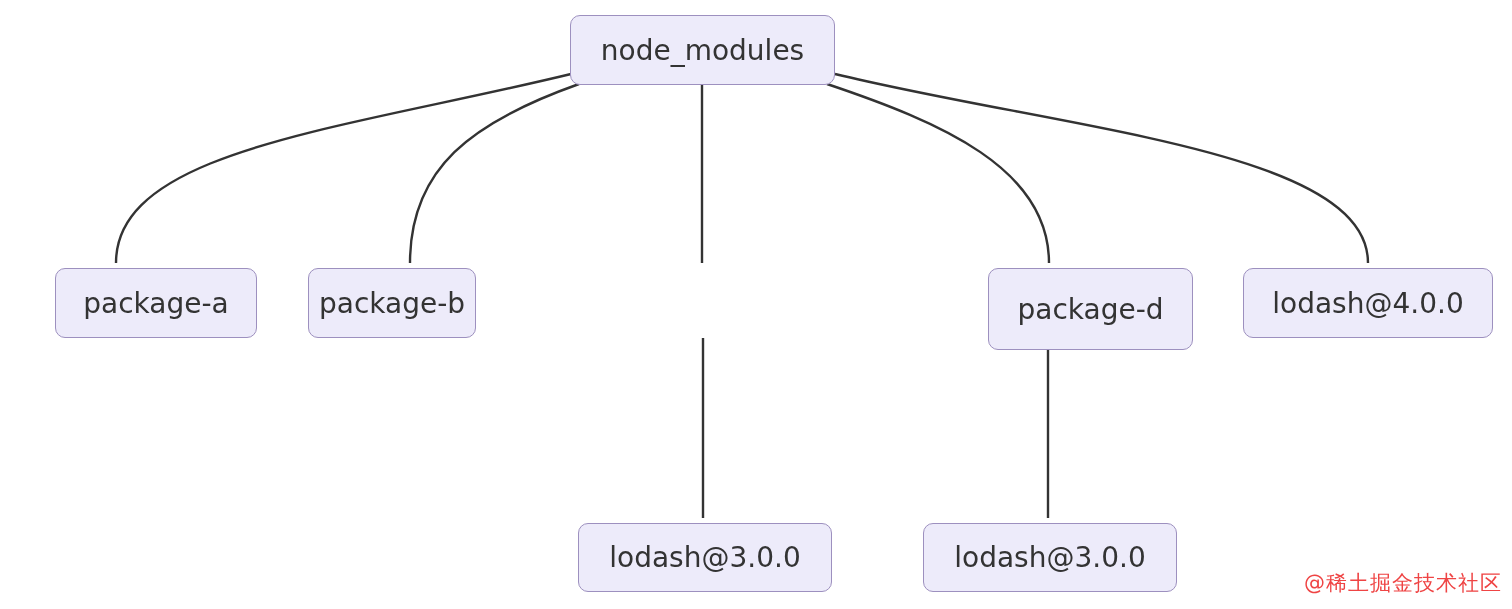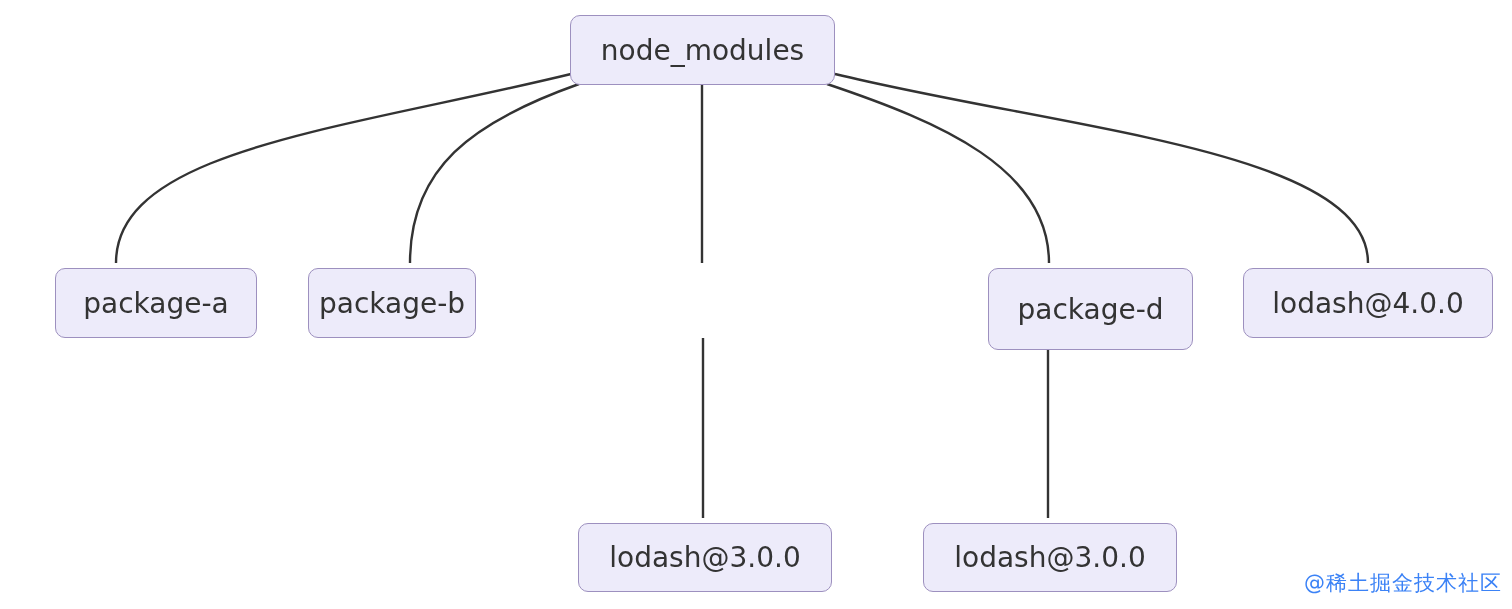--- a/index.html
+++ b/index.html
@@ -36,21 +36,21 @@
   .pos-pkg-c     { left: 602px;  top: 268px; width: 205px; height: 70px; }
   .pos-pkg-d     { left: 948px;  top: 268px; width: 205px; height: 82px; margin-left: 40px; }
   .pos-lodash4   { left: 1243px; top: 268px; width: 250px; height: 70px; }
   .pos-lodash3-c { left: 578px;  top: 523px; width: 254px; height: 69px; }
   .pos-lodash3-d { left: 923px;  top: 523px; width: 254px; height: 69px; }
   .watermark {
     position: absolute;
     right: 10px;
     bottom: 12px;
     font-size: 21px;
-    color: #3b82f6;
+    color: #ef4444;
     letter-spacing: 1px;
   }
 </style>
 </head>
 <body>
 
 <div class="canvas">
 
   <svg class="edges" viewBox="0 0 1512 609" xmlns="http://www.w3.org/2000/svg">
     <defs>

